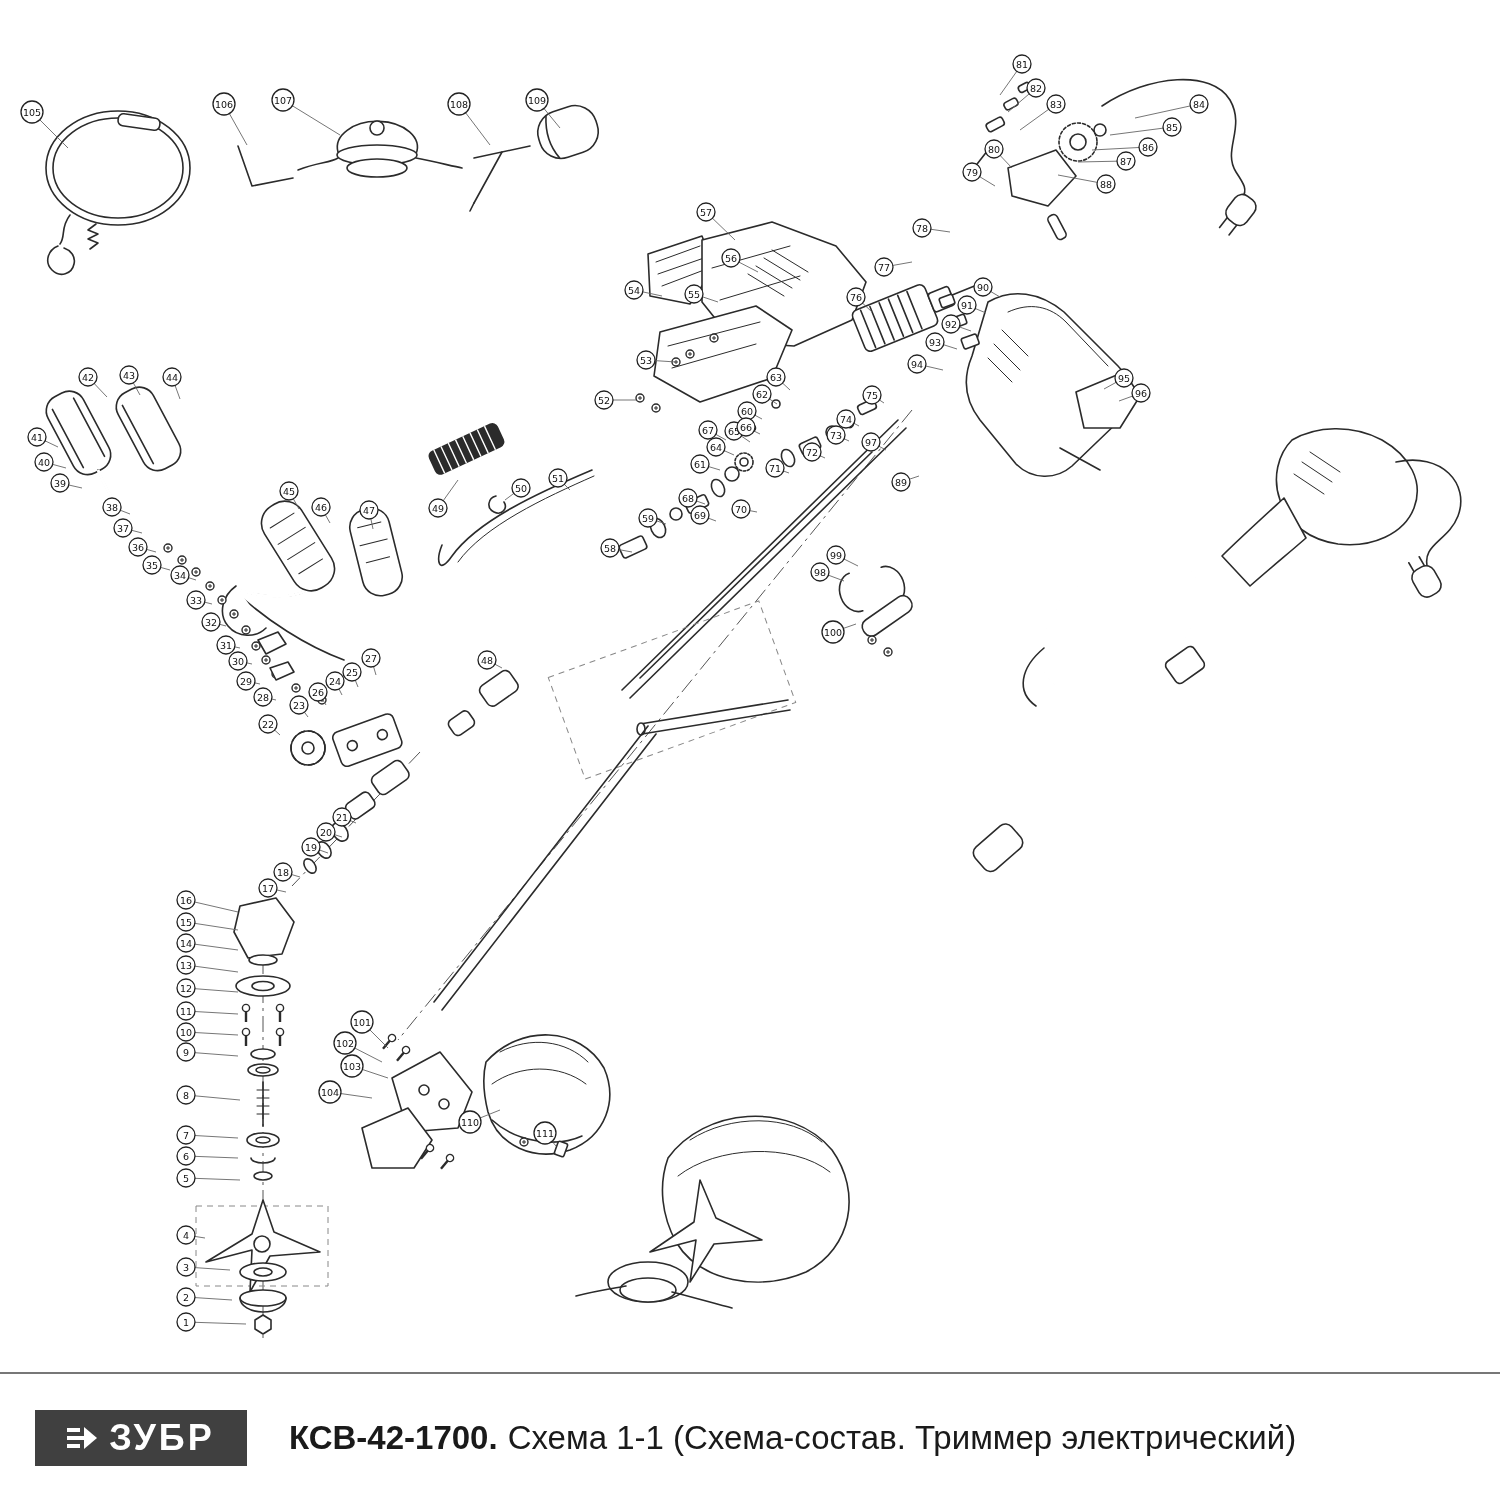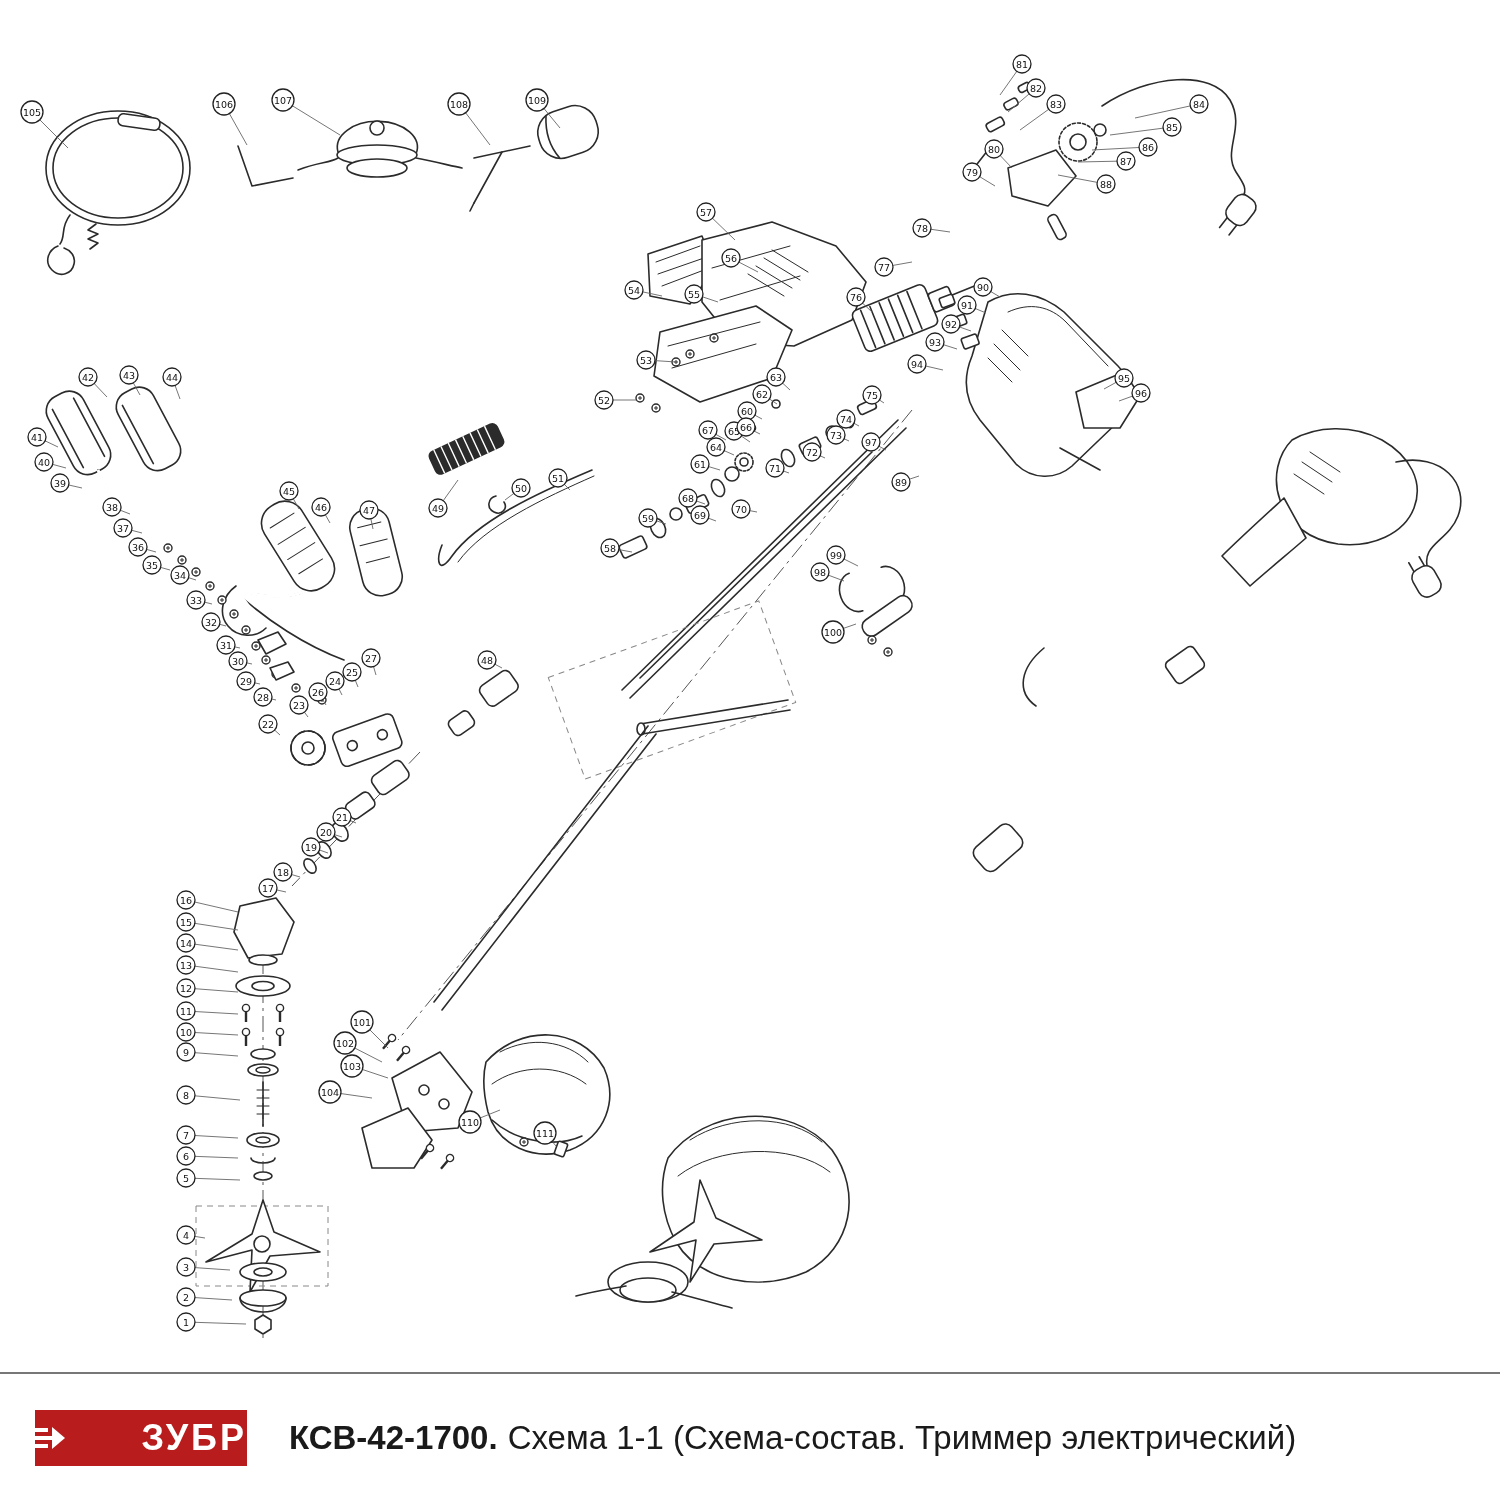--- a/index.html
+++ b/index.html
@@ -10,22 +10,22 @@
   .ln{fill:none;stroke:#2b2b2b;stroke-width:1.6;stroke-linecap:round;stroke-linejoin:round;}
   .fl{fill:#fff;stroke:#2b2b2b;stroke-width:1.6;stroke-linecap:round;stroke-linejoin:round;}
   .thin{stroke-width:1;}
   .dash{fill:none;stroke:#888;stroke-width:1;stroke-dasharray:6 5;}
   .cl{fill:none;stroke:#555;stroke-width:1;stroke-dasharray:16 5 3 5;}
   .leader{stroke:#666;stroke-width:0.9;}
   .co-circle{fill:#fff;stroke:#222;stroke-width:1.3;}
   .co-num{font:9.5px "DejaVu Sans",sans-serif;text-anchor:middle;dominant-baseline:central;fill:#111;}
   .footer{position:absolute;left:0;top:1372px;width:1500px;height:128px;border-top:2px solid #777;
           display:flex;align-items:center;background:#fff;}
-  .logo{margin-left:35px;width:212px;height:56px;background:#b91c1c;display:flex;align-items:center;
-        justify-content:space-between;gap:10px;flex:0 0 auto;}
+  .logo{margin-left:35px;width:212px;height:56px;background:#404040;display:flex;align-items:center;
+        justify-content:center;gap:10px;flex:0 0 auto;}
   .logo-text{color:#fff;font-size:36px;font-weight:700;letter-spacing:3px;line-height:1;}
   .caption{margin-left:42px;font-size:33px;color:#1a1a1a;white-space:nowrap;}
   .model{font-weight:700;}
   .subtitle{font-weight:400;margin-left:10px;}
 </style>
 </head>
 <body>
 
 <div class="page">
   <div class="diagram-wrap">

